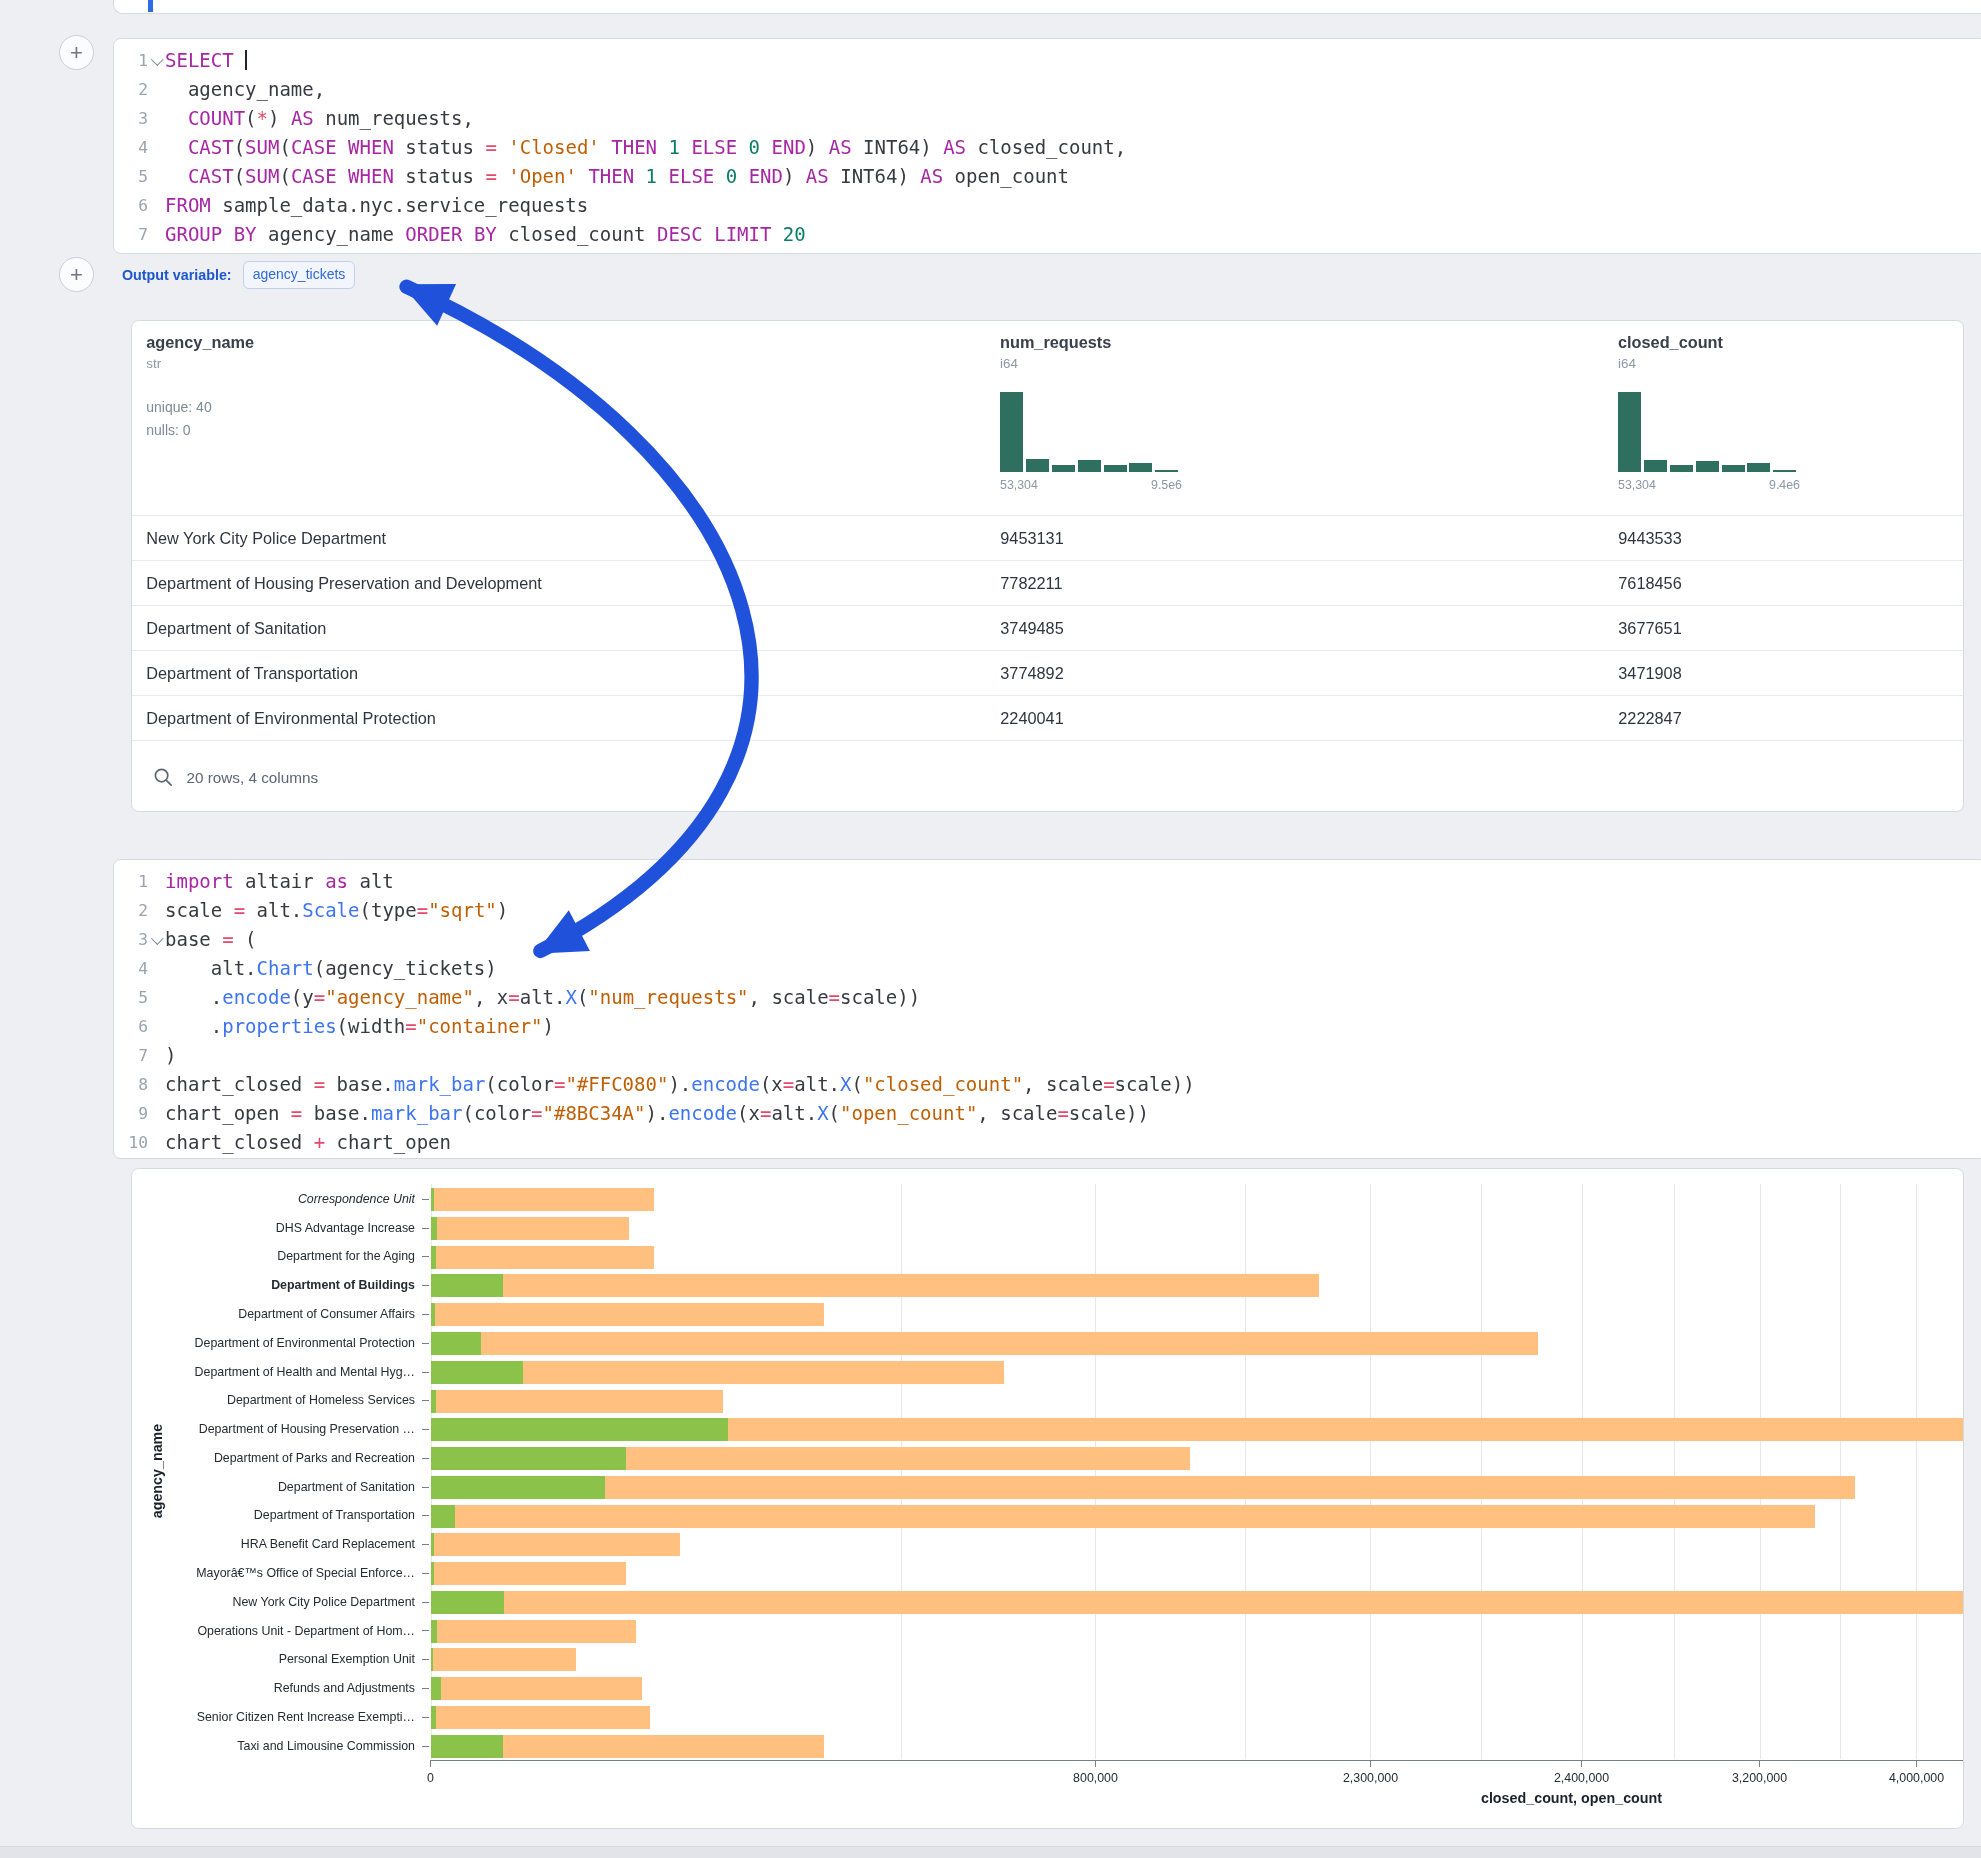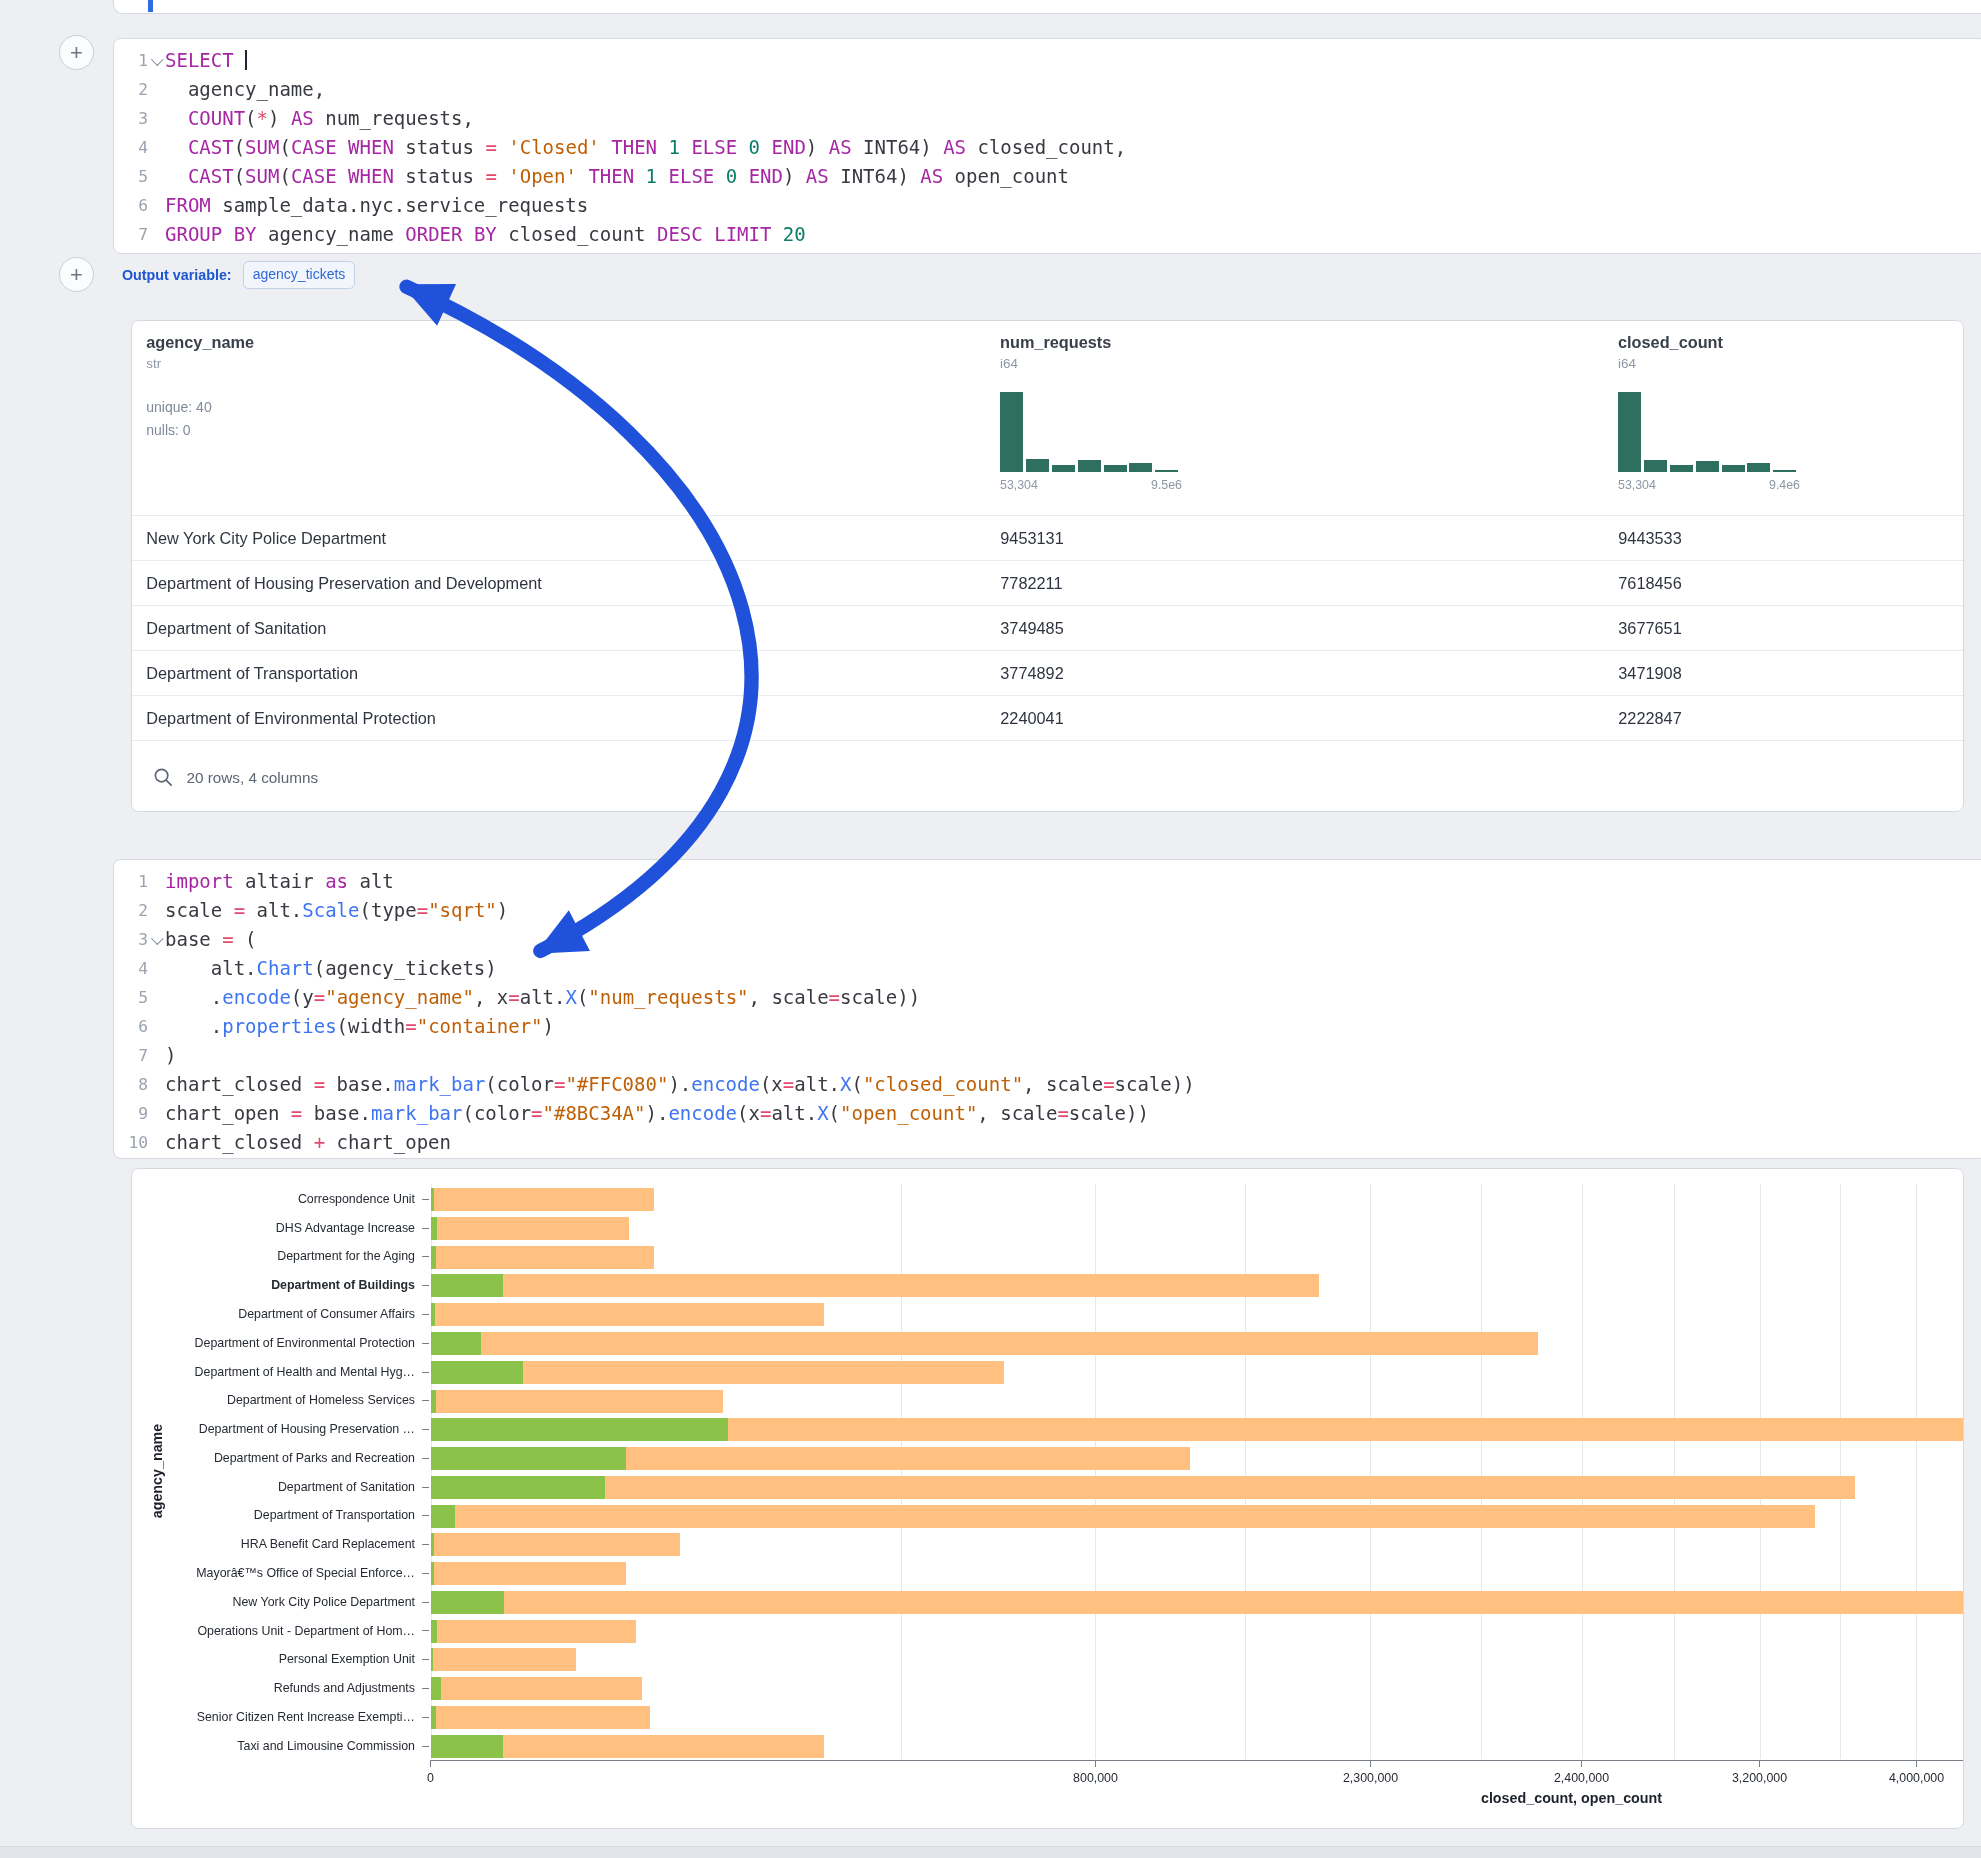--- a/index.html
+++ b/index.html
@@ -303,21 +303,21 @@
       <div class="x-tick" style="left: 963px;"></div>
       <div class="x-lab" style="left: 911px;">800,000</div>
       <div class="x-tick" style="left: 1238px;"></div>
       <div class="x-lab" style="left: 1186px;">2,300,000</div>
       <div class="x-tick" style="left: 1449px;"></div>
       <div class="x-lab" style="left: 1397px;">2,400,000</div>
       <div class="x-tick" style="left: 1627px;"></div>
       <div class="x-lab" style="left: 1575px;">3,200,000</div>
       <div class="x-tick" style="left: 1784px;"></div>
       <div class="x-lab" style="left: 1732px;">4,000,000</div>
-      <div class="y-lab" style="top: 23px;">Correspondence Unit</div>
+      <div class="y-lab" style="top: 23px; font-style: italic;">Correspondence Unit</div>
       <div class="y-tick" style="top: 30px;"></div>
       <div class="bar" style="top: 19px; width: 223px; background: rgb(255, 192, 128); z-index: 1;"></div>
       <div class="bar" style="top: 19px; width: 2.9px; background: rgb(139, 195, 74); z-index: 2;"></div>
       <div class="y-lab" style="top: 52px;">DHS Advantage Increase</div>
       <div class="y-tick" style="top: 59px;"></div>
       <div class="bar" style="top: 48px; width: 198px; background: rgb(255, 192, 128); z-index: 1;"></div>
       <div class="bar" style="top: 48px; width: 5.8px; background: rgb(139, 195, 74); z-index: 2;"></div>
       <div class="y-lab" style="top: 80px;">Department for the Aging</div>
       <div class="y-tick" style="top: 87px;"></div>
       <div class="bar" style="top: 77px; width: 223px; background: rgb(255, 192, 128); z-index: 1;"></div>

